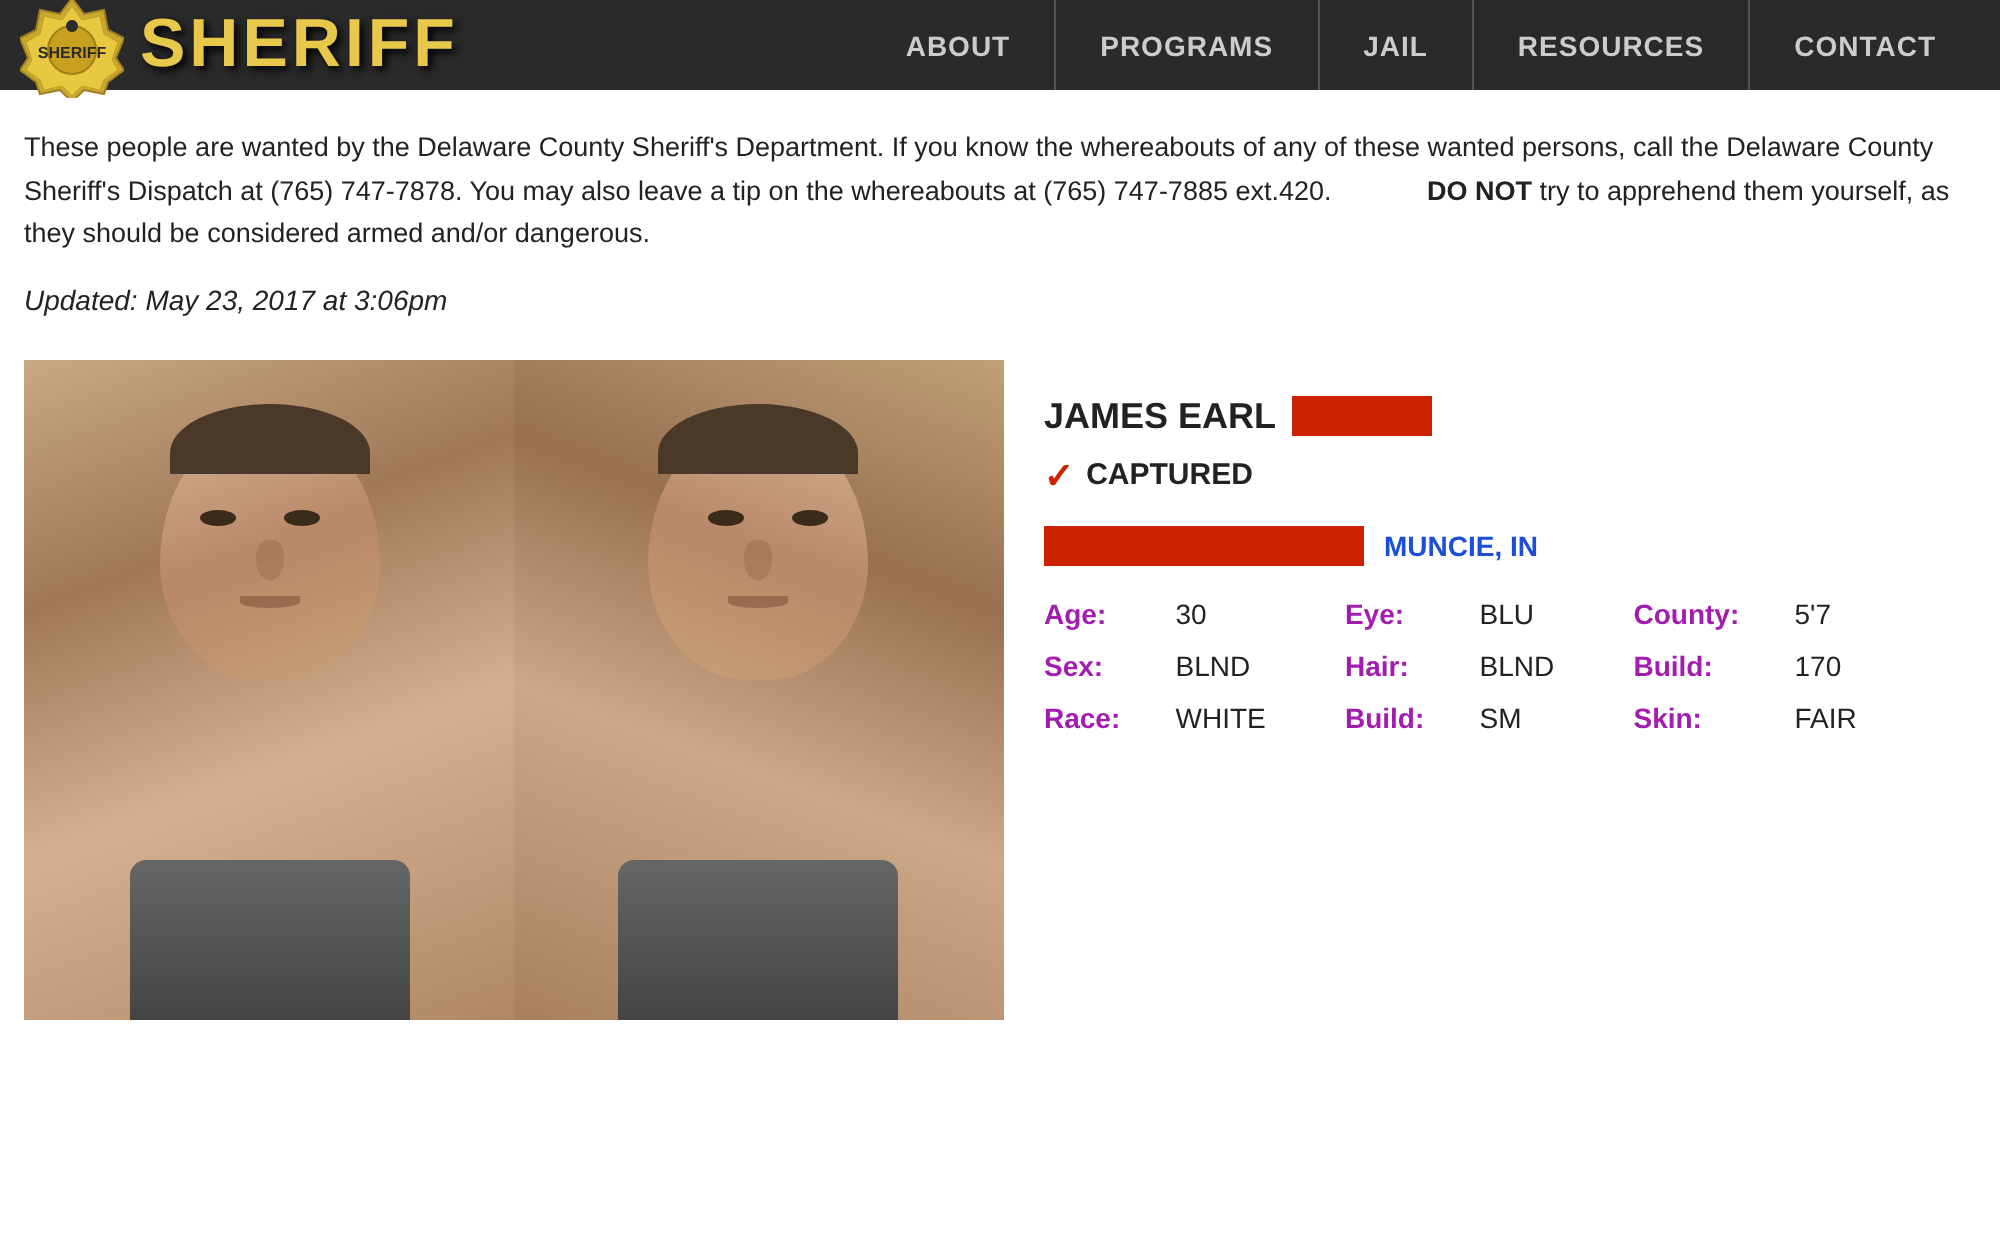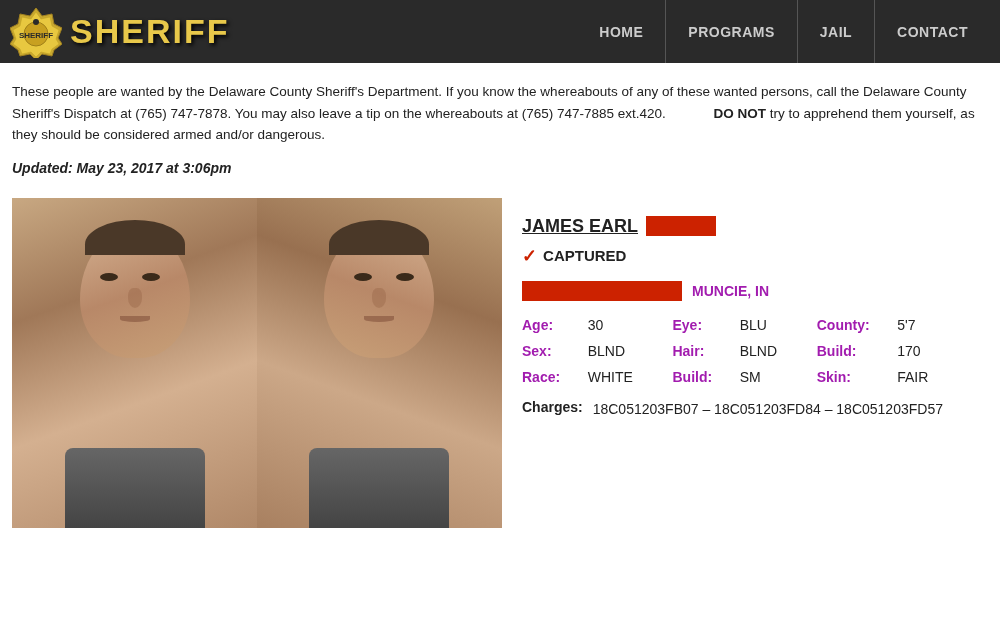--- a/index.html
+++ b/index.html
@@ -10,21 +10,21 @@
       width: 1000px;
       min-height: 625px;
       overflow-x: hidden;
     }
 
     
     .header {
       background: #2a2a2a;
       display: flex;
       align-items: center;
-      height: 63px;
+      height: 45px;
       padding: 0 10px;
     }
     .logo-area {
       display: flex;
       align-items: center;
       gap: 8px;
       text-decoration: none;
     }
     .badge-icon {
       width: 52px;
@@ -66,21 +66,21 @@
       line-height: 1.6;
       color: #222;
       max-width: 980px;
     }
     .intro-text strong {
       font-weight: 900;
       padding-left: 44px;
     }
     .updated {
       font-style: italic;
-      font-weight: bold;
+      font-weight: normal;
       font-size: 14px;
       margin-top: 14px;
       color: #222;
     }
 
     
     .person-card {
       display: flex;
       margin-top: 22px;
       gap: 0;
@@ -151,21 +151,20 @@
       background: #fff;
     }
     .person-name {
       font-size: 18px;
       font-weight: bold;
       color: #222;
       margin-bottom: 8px;
       display: flex;
       align-items: center;
       gap: 8px;
-      text-decoration: underline;
     }
     .name-redacted {
       display: inline-block;
       background: #cc2200;
       width: 70px;
       height: 20px;
       vertical-align: middle;
     }
     .captured-badge {
       display: flex;
@@ -189,21 +188,21 @@
     }
     .addr-redacted {
       display: inline-block;
       background: #cc2200;
       width: 160px;
       height: 20px;
     }
     .city-state {
       font-size: 14px;
       font-weight: bold;
-      color: #a21caf;
+      color: #1d4ed8;
     }
 
     
     .info-grid {
       display: grid;
       grid-template-columns: auto auto auto auto auto auto;
       gap: 10px 0;
       font-size: 14px;
     }
     .info-label {
@@ -247,23 +246,24 @@
     <svg class="badge-icon" viewBox="0 0 52 52">
       <polygon points="26,2 32,10 42,8 44,18 52,22 48,32 52,38 44,44 42,50 32,48 26,54 20,48 10,50 8,44 0,38 4,32 0,22 8,18 10,8 20,10" fill="#c8a830" stroke="#a08020" stroke-width="1"></polygon>
       <polygon points="26,6 31,13 40,11 42,20 49,24 46,33 49,38 42,43 40,48 31,46 26,51 21,46 12,48 10,43 3,38 6,33 3,24 10,20 12,11 21,13" fill="#e8c840" stroke="#c0a020" stroke-width="0.5"></polygon>
       <circle cx="26" cy="28" r="12" fill="#c8a020" stroke="#a08018" stroke-width="1"></circle>
       <text x="26" y="32" text-anchor="middle" font-size="8" font-weight="bold" fill="#2a2a2a" font-family="Arial">SHERIFF</text>
       <circle cx="26" cy="16" r="3" fill="#2a2a2a"></circle>
     </svg>
     <span class="sheriff-text">SHERIFF</span>
   </div>
   <nav>
-    <a href="#">HOME</a>
+    <a href="#">ABOUT</a>
     <a href="#">PROGRAMS</a>
     <a href="#">JAIL</a>
+    <a href="#">RESOURCES</a>
     <a href="#">CONTACT</a>
   </nav>
 </header>
 
 <main class="content">
   <p class="intro-text">
     <span>These people are wanted by the Delaware County Sheriff's Department.  If you know the whereabouts of any of these wanted persons, call the Delaware County Sheriff's Dispatch at (765) 747-7878.  You may also leave a tip on the whereabouts at (765) 747-7885 ext.420.  </span><strong>DO NOT</strong><span> try to apprehend them yourself, as they should be considered armed and/or dangerous.</span>
   </p>
   <p class="updated">Updated: May 23, 2017 at 3:06pm</p>
 
@@ -321,19 +321,15 @@
         <span class="info-value">170</span>
 
         <span class="info-label">Race:</span>
         <span class="info-value">WHITE</span>
         <span class="info-label">Build:</span>
         <span class="info-value">SM</span>
         <span class="info-label">Skin:</span>
         <span class="info-value">FAIR</span>
       </div>
 
-      <div class="charges-row">
-        <span class="charges-label">Charges:</span>
-        <span class="charges-value">18C051203FB07 – 18C051203FD84 – 18C051203FD57</span>
-      </div>
     </div>
   </div>
 </main>
 
 </body></html>

